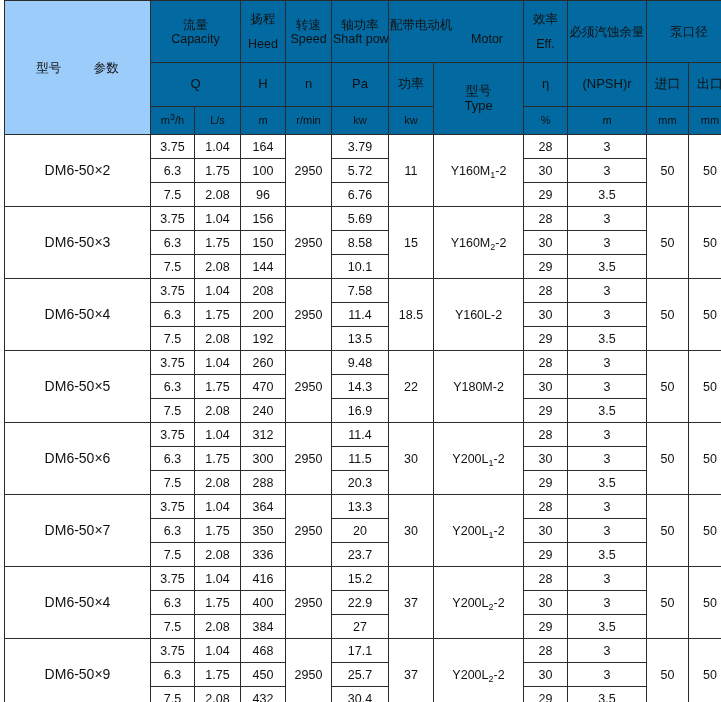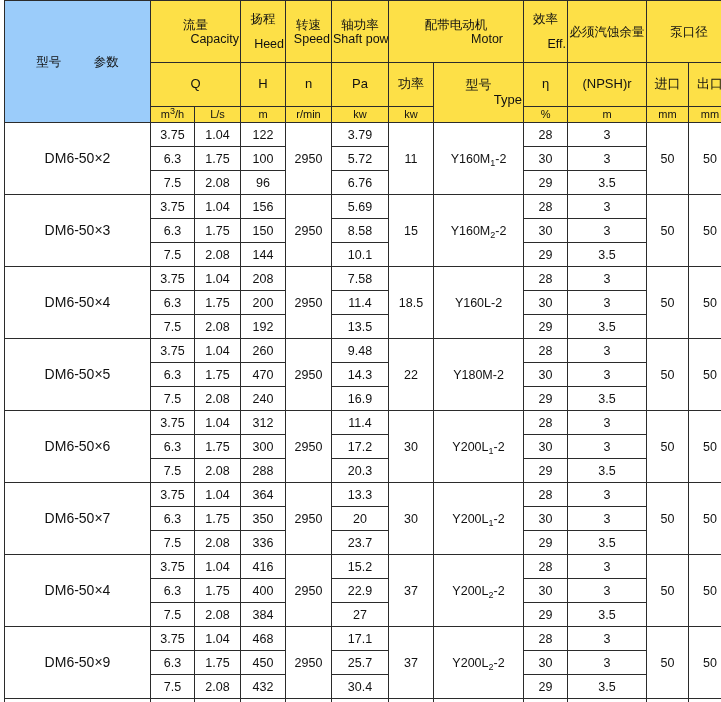--- a/index.html
+++ b/index.html
@@ -31,42 +31,42 @@
     text-align: center;
     vertical-align: middle;
     font-weight: normal;
     padding: 0 1px;
     line-height: 1.12;
     overflow: hidden;
     white-space: nowrap;
   }
   
   .hdr td {
-    background: #fde047;
+    background: #0369a1;
     font-size: 12.5px;
     color: #111;
   }
   td.hd-group {
     font-size: 12.5px;
   }
   td.hd-units {
     font-size: 11px;
   }
   td.hd-sym {
     font-size: 13px;
   }
   
   .bi { display: block; text-align: center; }
   .bi .cn { display: block; }
   .bi .en { display: block; }
   .bi-split { display: block; height: 100%; }
-  .bi-split .cn { display: block; text-align: center; }
+  .bi-split .cn { display: block; text-align: left; }
   .bi-split .en { display: block; text-align: right; padding-right: 19px; }
   .bi-left .cn { text-align: center; }
-  .bi-left .en { text-align: right; }
+  .bi-left .en { text-align: center; }
   .pad-v .cn { padding-bottom: 11px; }
   
   td.corner {
     background: #9BCCFA;
     font-size: 12.5px;
   }
   .corner-inner {
     display: flex;
     justify-content: space-around;
     align-items: center;
@@ -184,40 +184,40 @@
             <span class="en">Type</span>
           </span>
         </td>
         <td class="hd-sym">η</td>
         <td class="hd-sym">(NPSH)r</td>
         <td class="hd-sym">进口</td>
         <td class="hd-sym">出口</td>
       </tr>
 
       <tr class="hdr">
-        <td class="hd-units" style="height:16px"><span><span>m</span><sup>3</sup><span>/h</span></span></td>
+        <td class="hd-units" style="height:28px"><span><span>m</span><sup>3</sup><span>/h</span></span></td>
         <td class="hd-units">L/s</td>
         <td class="hd-units">m</td>
         <td class="hd-units">r/min</td>
         <td class="hd-units">kw</td>
         <td class="hd-units">kw</td>
         <td class="hd-units">%</td>
         <td class="hd-units">m</td>
         <td class="hd-units">mm</td>
         <td class="hd-units">mm</td>
 
       </tr>
     </thead>
 
     <tbody id="tbody">
         <tr>
           <td class="model sub" rowspan="3">DM6-50×2</td>
           <td class="sub">3.75</td>
           <td class="sub">1.04</td>
-          <td class="sub">122</td>
+          <td class="sub">164</td>
           <td class="sub" rowspan="3">2950</td>
           <td class="sub">3.79</td>
           <td class="sub" rowspan="3">11</td>
           <td class="sub" rowspan="3">Y160M<sub>1</sub>-2</td>
           <td class="sub">28</td>
           <td class="sub">3</td>
           <td class="sub" rowspan="3">50</td>
           <td class="sub" rowspan="3">50</td>
         </tr>
         <tr>
@@ -337,21 +337,21 @@
           <td class="sub" rowspan="3">Y200L<sub>1</sub>-2</td>
           <td class="sub">28</td>
           <td class="sub">3</td>
           <td class="sub" rowspan="3">50</td>
           <td class="sub" rowspan="3">50</td>
         </tr>
         <tr>
           <td class="sub">6.3</td>
           <td class="sub">1.75</td>
           <td class="sub">300</td>
-          <td class="sub">17.2</td>
+          <td class="sub">11.5</td>
           <td class="sub">30</td>
           <td class="sub">3</td>
         </tr>
         <tr>
           <td class="sub">7.5</td>
           <td class="sub">2.08</td>
           <td class="sub">288</td>
           <td class="sub">20.3</td>
           <td class="sub">29</td>
           <td class="sub">3.5</td>

